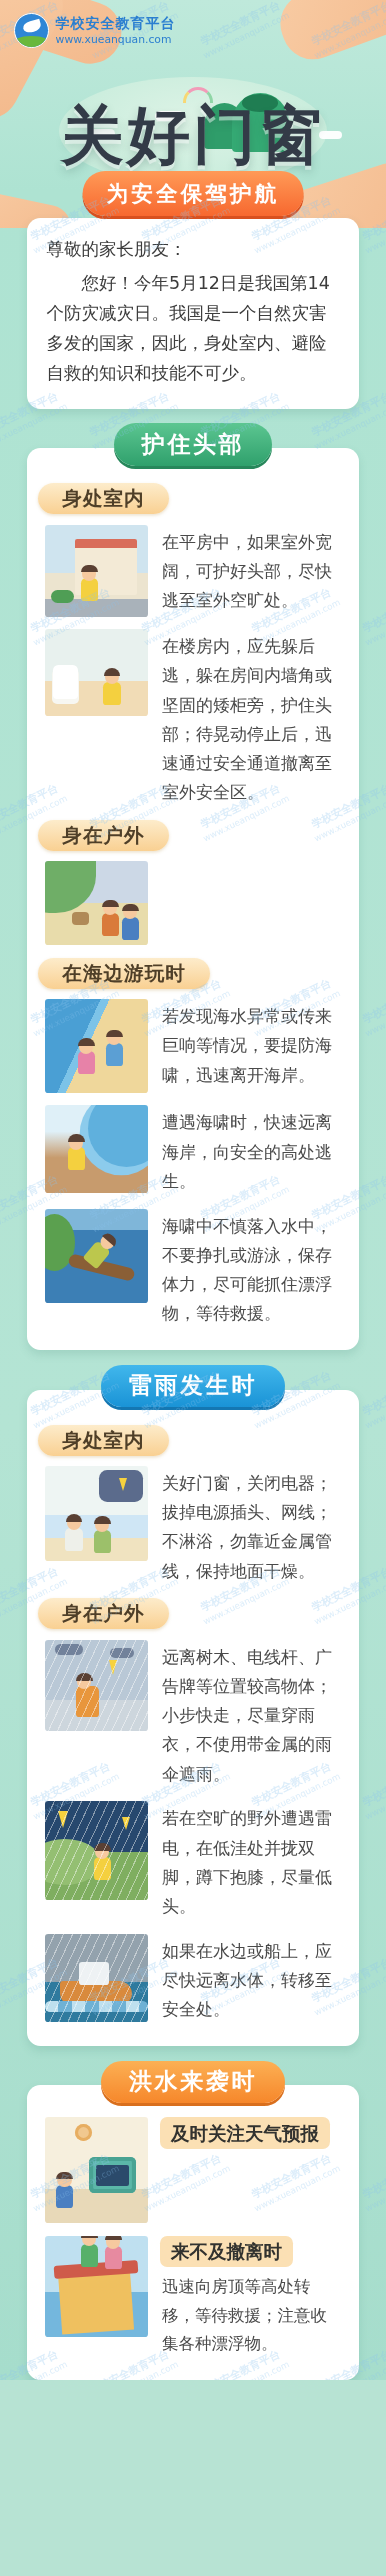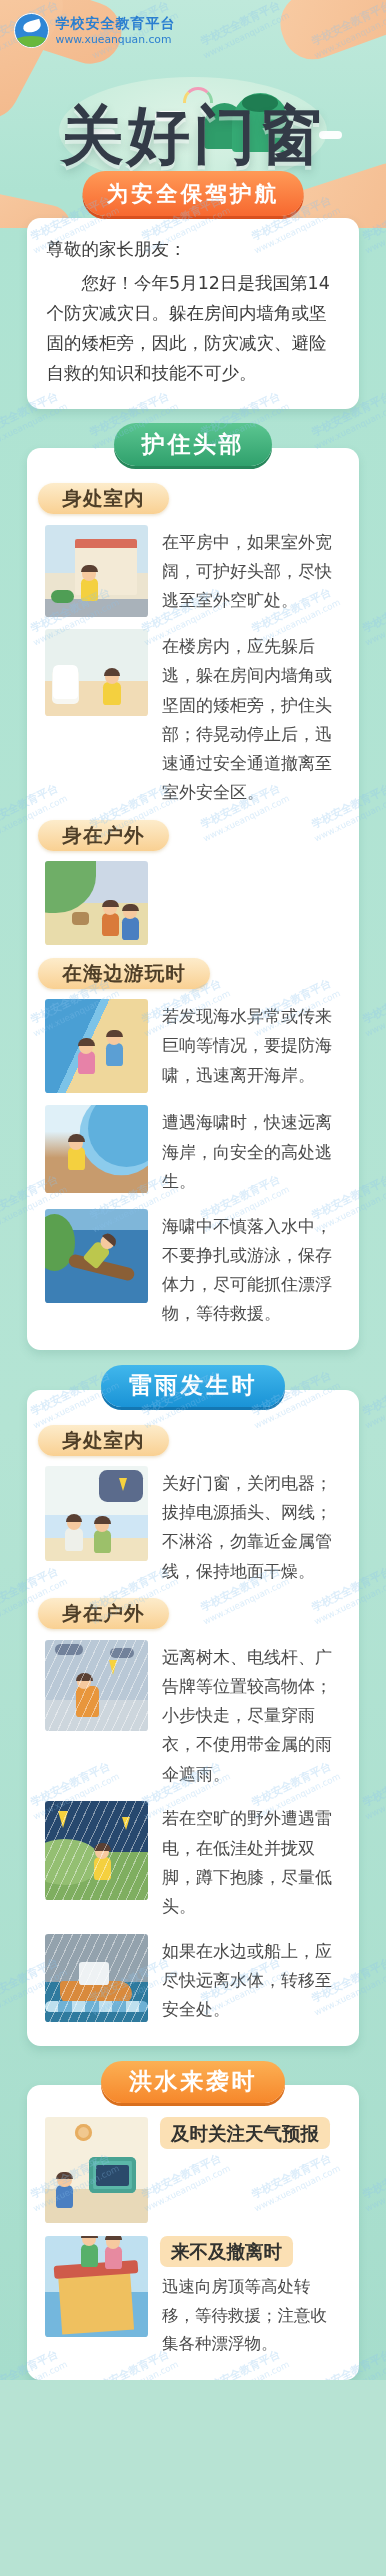--- a/index.html
+++ b/index.html
@@ -156,21 +156,21 @@
         <div class="t1">学校安全教育平台</div>
         <div class="t2">www.xueanquan.com</div>
       </div>
     </div>
     <div class="big-title">关好门窗</div>
     <div class="sub-pill">为安全保驾护航</div>
   </div>
 
   <div class="card intro-card">
     <div class="salut">尊敬的家长朋友：</div>
-    <div class="body">您好！今年5月12日是我国第14个防灾减灾日。躲在房间内墙角或坚固的矮柜旁，因此，防灾减灾、避险自救的知识和技能不可少。</div>
+    <div class="body">您好！今年5月12日是我国第14个防灾减灾日。我国是一个自然灾害多发的国家，因此，身处室内、避险自救的知识和技能不可少。</div>
   </div>
 
   <div class="pill pill-green">护住头部</div>
   <div class="card">
     <div class="tag">身处室内</div>
 
     <div class="row">
       <div class="illus" style="height:92px;background:linear-gradient(180deg,#cfe4ef 0 52%,#ece4cf 52% 80%,#a9b2ba 80%)">
         <div class="acc" style="left:30px;top:14.4px;width:62px;height:47px;background:#f3ead6;border-top:9.3px solid #d96d5a;border-radius:2.1px"></div>
         <div class="acc" style="left:6.2px;bottom:13.4px;width:23px;height:13.4px;border-radius:7.2px;background:#4f9e55"></div>

